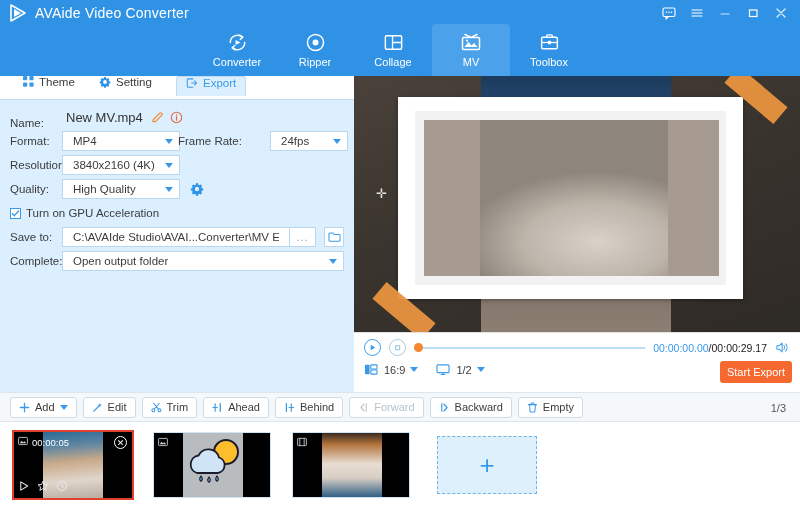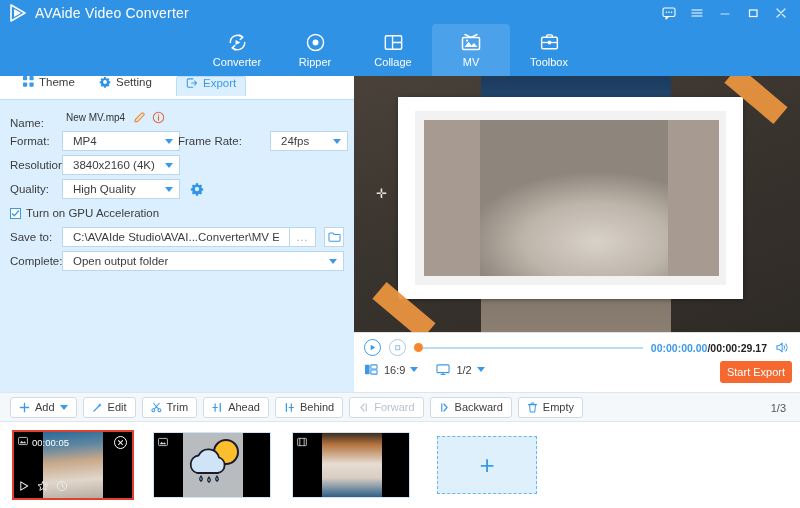--- a/index.html
+++ b/index.html
@@ -133,21 +133,21 @@
     width: 17px; height: 17px; border-radius: 50%; border: 1px solid #3b9ae8;
     display: flex; align-items: center; justify-content: center; cursor: pointer;
   }
   .circbtn.dim { border-color: #aac9e0; }
   .seek { position: relative; flex: 1; height: 12px; display: flex; align-items: center; }
   .seek-track { position: absolute; left: 0; right: 0; height: 2px; background: #bcdcf4; }
   .seek-knob {
     position: absolute; left: 0; width: 9px; height: 9px; border-radius: 50%;
     background: #f5872f; cursor: pointer;
   }
-  .tc { font-size: 10.5px; white-space: nowrap; font-weight: bold; }
+  .tc { font-size: 10.5px; white-space: nowrap; }
   .tc .cur { color: #3b9ae8; }
   .tc .tot { color: #222222; }
 
   .pl-row2 { position: absolute; left: 10px; top: 30px; right: 8px; display: flex; align-items: center; gap: 6px; }
   .pl-sel { display: flex; align-items: center; gap: 5px; font-size: 11px; color: #3c3c3c; cursor: pointer; }
   .caret2 { width: 0; height: 0; border-left: 4.5px solid transparent; border-right: 4.5px solid transparent; border-top: 5px solid #3b9ae8; }
   .smallexport {
     position: absolute; right: 0; top: -2px; width: 72px; height: 22px;
     background: #f5682f; color: #ffffff; font-size: 11px; border-radius: 3px;
     display: flex; align-items: center; justify-content: center; cursor: pointer;
@@ -340,21 +340,21 @@
           </svg>
         </span>
         <span>Setting</span>
       </div>
     </div>
 
     <div class="form">
 
       <div class="frow" style="left:10px; top:6px;">
         <span class="flabel" style="width:52px;margin-top:12px;">Name:</span>
-        <span style="font-size:10px; margin-left:4px;">New MV.mp4</span>
+        <span style="font-size:13px; margin-left:4px;">New MV.mp4</span>
         <span class="iconbtn" style="margin-left:8px;">
           <svg width="13" height="13" viewBox="0 0 14 14">
             <path d="M2 11.4 L2.6 9.2 L9.5 2.3 A1.1 1.1 0 0 1 11 2.3 L11.7 3 a1.1 1.1 0 0 1 0 1.5 L4.8 11.4 Z" fill="none" stroke="#f08a2c" stroke-width="1.3" stroke-linejoin="round"></path>
           </svg>
         </span>
         <span class="iconbtn" style="margin-left:6px;">
           <svg width="13" height="13" viewBox="0 0 14 14">
             <circle cx="7" cy="7" r="5.6" fill="none" stroke="#e8643c" stroke-width="1.1"></circle>
             <path d="M7 6.1 V10" stroke="#e8643c" stroke-width="1.2" stroke-linecap="round"></path>
             <circle cx="7" cy="4.2" r=".75" fill="#e8643c"></circle>

